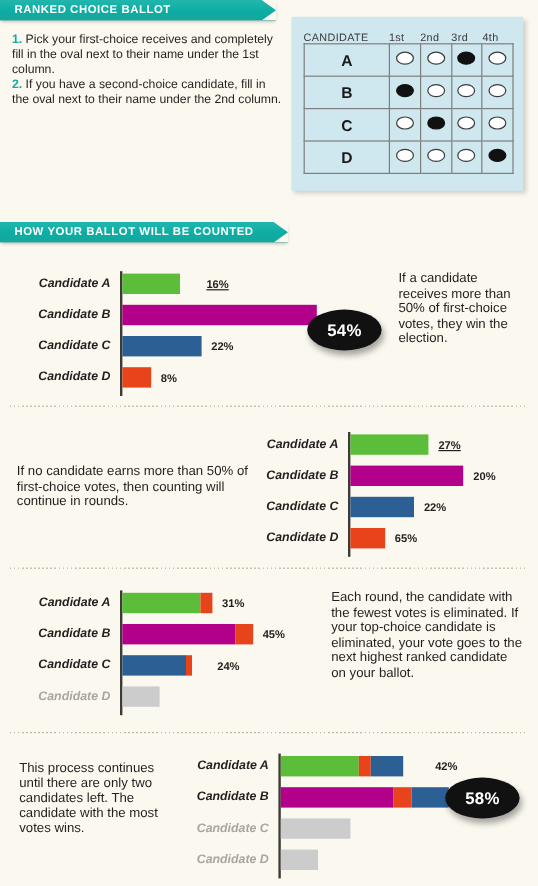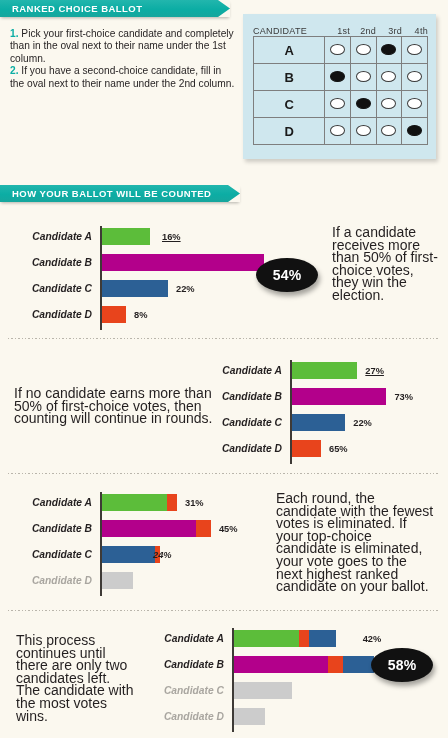--- a/index.html
+++ b/index.html
@@ -35,21 +35,21 @@
   
   .ballot-card{
     position:absolute;left:243px;top:14px;width:193px;height:145px;
     background:#cfe7ee;box-shadow:2px 3px 4px rgba(0,0,0,.18);
   }
   .ballot-head{
     display:flex;align-items:flex-end;height:22px;padding:0 8px 0 10px;
     font-size:9px;color:#3a3a3a;letter-spacing:.3px;
   }
   .ballot-head .h-cand{width:74px;}
-  .ballot-head .h-rank{width:27px;text-align:right;}
+  .ballot-head .h-rank{width:27px;text-align:left;}
   .ballot-table{
     margin:0 8px 0 10px;border:1px solid #7e7e7e;border-collapse:collapse;
     background:#cfe7ee;
   }
   .ballot-table td{
     border:1px solid #7e7e7e;height:26px;padding:0;
   }
   .ballot-table td.name{
     width:72px;text-align:center;font-size:13px;font-weight:bold;color:#1a1a1a;
   }
@@ -73,39 +73,39 @@
     font-size:10.3px;font-weight:bold;font-style:italic;color:#231f20;
   }
   .row .label.dim{color:#a9a6a0;font-weight:bold;}
   .bar-wrap{position:absolute;left:2px;height:17px;display:flex;}
   .seg{height:100%;}
   .val{
     position:absolute;font-size:9.3px;font-weight:bold;color:#231f20;
     white-space:nowrap;
   }
   .sidetext{
-    position:absolute;font-size:14px;line-height:12.6px;color:#231f20;
+    position:absolute;font-size:11px;line-height:12.6px;color:#231f20;
   }
   .badge{
     position:absolute;width:62px;height:34px;border-radius:50%;
     background:#111111;color:#ffffff;display:flex;align-items:center;justify-content:center;
     font-size:14px;font-weight:bold;letter-spacing:.2px;
     box-shadow:2px 4px 5px rgba(0,0,0,.35);
   }
 </style>
 </head>
 <body>
 
 <div class="banner" id="banner1">
   <span>RANKED CHOICE BALLOT</span>
   <span class="notch"></span>
 </div>
 
 <div class="instructions">
-  <p><span class="step-num">1.</span><span> Pick your first-choice candidate and completely than in the oval next to their name under the 1st column.</span></p>
+  <p><span class="step-num">1.</span><span> Pick your first-choice receives and completely fill in the oval next to their name under the 1st column.</span></p>
   <p><span class="step-num">2.</span><span> If you have a second-choice candidate, fill in the oval next to their name under the 2nd column.</span></p>
 </div>
 
 <div class="ballot-card">
   <div class="ballot-head">
     <div class="h-cand">CANDIDATE</div>
     <div class="h-rank">1st</div>
     <div class="h-rank">2nd</div>
     <div class="h-rank">3rd</div>
     <div class="h-rank">4th</div>
@@ -151,21 +151,21 @@
 
 <div id="rounds">
     <div class="divider" style="top: 338px;"></div>
     <div class="chart" style="left: 100px; top: 226px; width: 1px; height: 104px;">
       <div class="axis"></div>
       <div class="row" style="top: 0px; left: 0px; width: 300px;">
         <div class="label">Candidate A</div>
         <div class="bar-wrap" style="top: 2px;">
           <div class="seg" style="width: 48px; background: rgb(92, 189, 58);"></div>
         </div>
-        <div class="val" style="left: 62px; top: 6px; text-decoration: underline;">16%</div>
+        <div class="val" style="left: 72px; top: 6px; text-decoration: underline;">16%</div>
       </div>
       <div class="row" style="top: 26px; left: 0px; width: 300px;">
         <div class="label">Candidate B</div>
         <div class="bar-wrap" style="top: 2px;">
           <div class="seg" style="width: 162px; background: rgb(179, 0, 139);"></div>
         </div>
       </div>
       <div class="row" style="top: 52px; left: 0px; width: 300px;">
         <div class="label">Candidate C</div>
         <div class="bar-wrap" style="top: 2px;">
@@ -191,21 +191,21 @@
         <div class="bar-wrap" style="top: 2px;">
           <div class="seg" style="width: 65.34px; background: rgb(92, 189, 58);"></div>
         </div>
         <div class="val" style="left: 75.34px; top: 6px; text-decoration: underline;">27%</div>
       </div>
       <div class="row" style="top: 26px; left: 0px; width: 300px;">
         <div class="label">Candidate B</div>
         <div class="bar-wrap" style="top: 2px;">
           <div class="seg" style="width: 94.38px; background: rgb(179, 0, 139);"></div>
         </div>
-        <div class="val" style="left: 104.38px; top: 6px;">73%</div>
+        <div class="val" style="left: 104.38px; top: 6px;">20%</div>
       </div>
       <div class="row" style="top: 52px; left: 0px; width: 300px;">
         <div class="label">Candidate C</div>
         <div class="bar-wrap" style="top: 2px;">
           <div class="seg" style="width: 53.24px; background: rgb(44, 96, 149);"></div>
         </div>
         <div class="val" style="left: 63.24px; top: 6px;">22%</div>
       </div>
       <div class="row" style="top: 78px; left: 0px; width: 300px;">
         <div class="label">Candidate D</div>
@@ -234,21 +234,21 @@
           <div class="seg" style="width: 14.52px; background: rgb(232, 68, 28);"></div>
         </div>
         <div class="val" style="left: 118.9px; top: 6px;">45%</div>
       </div>
       <div class="row" style="top: 52px; left: 0px; width: 300px;">
         <div class="label">Candidate C</div>
         <div class="bar-wrap" style="top: 2px;">
           <div class="seg" style="width: 53.24px; background: rgb(44, 96, 149);"></div>
           <div class="seg" style="width: 4.84px; background: rgb(232, 68, 28);"></div>
         </div>
-        <div class="val" style="left: 53px; top: 6px; font-style: italic;">24%</div>
+        <div class="val" style="left: 81px; top: 6px;">24%</div>
       </div>
       <div class="row" style="top: 78px; left: 0px; width: 300px;">
         <div class="label dim">Candidate D</div>
         <div class="bar-wrap" style="top: 2px;">
           <div class="seg" style="width: 31.46px; background: rgb(204, 204, 204);"></div>
         </div>
       </div>
     </div>
     <div class="sidetext" style="left: 276px; top: 492px; width: 160px;">Each round, the candidate with the fewest votes is eliminated. If your top-choice candidate is eliminated, your vote goes to the next highest ranked candidate on your ballot.</div>
     <div class="chart" style="left: 232px; top: 628px; width: 1px; height: 104px;">

